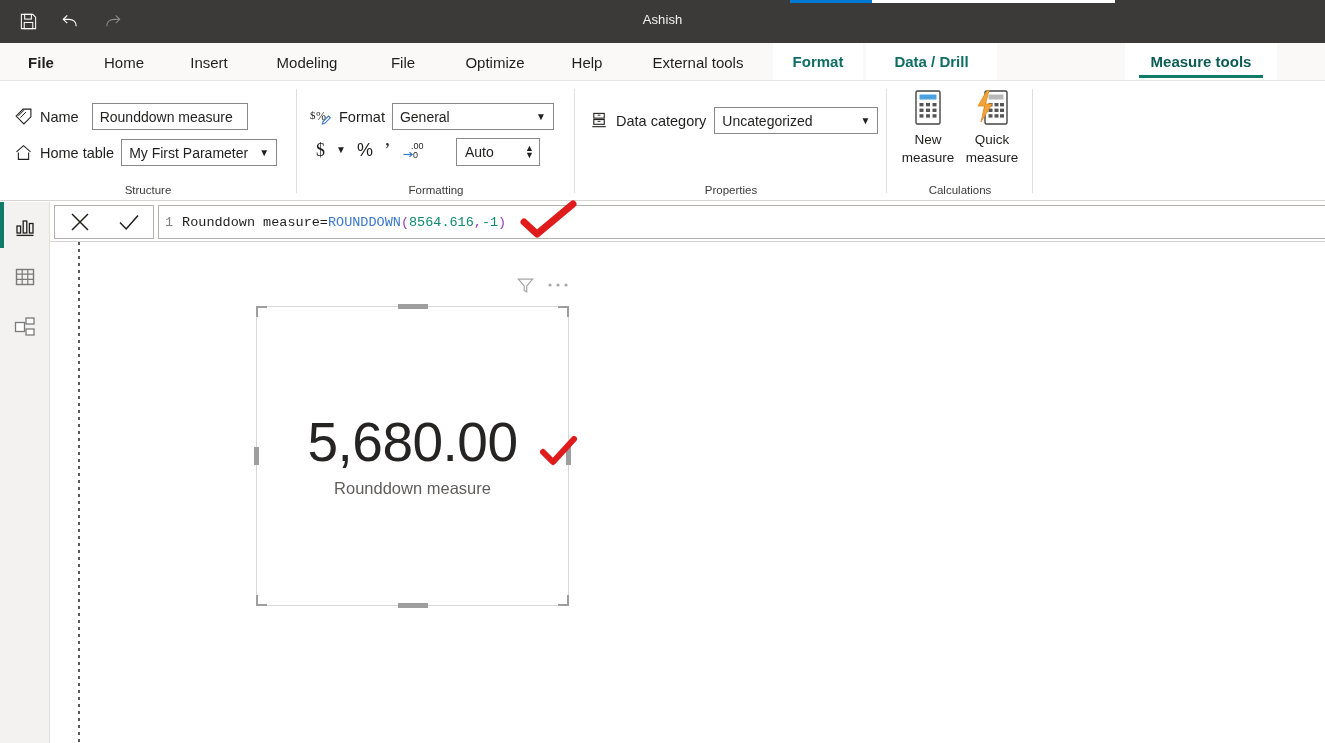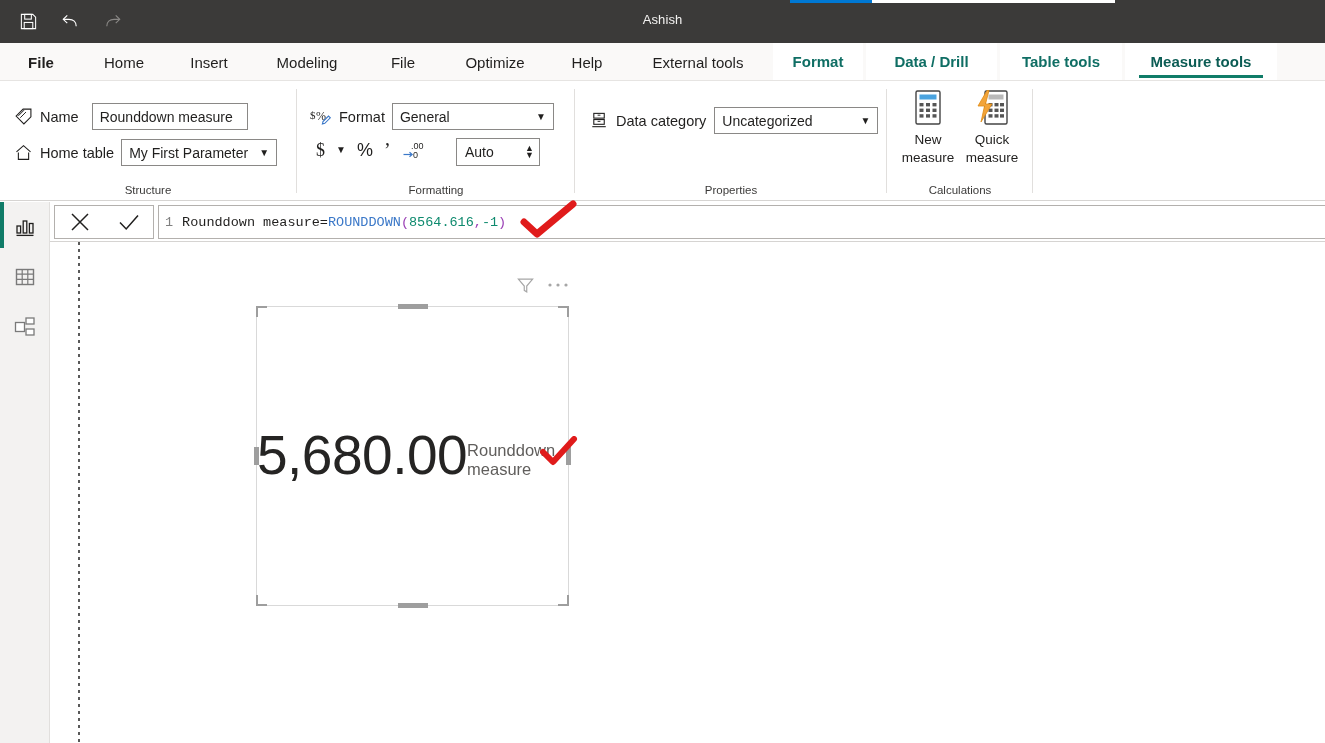--- a/index.html
+++ b/index.html
@@ -176,21 +176,21 @@
 
   .visual-wrap { position: absolute; left: 206px; top: 64px; }
   .vis-header {
     position: absolute; top: -34px; right: 0; width: 70px; height: 26px;
     display: flex; align-items: center; justify-content: flex-end; gap: 12px;
   }
   .vis-ic { cursor: pointer; display: flex; align-items: center; color: #a6a6a6; }
   .card {
     position: relative; width: 313px; height: 300px;
     background: #ffffff; border: 1px solid #d9d9d9;
-    display: flex; align-items: center;
+    display: flex; flex-direction: column; align-items: center;
     justify-content: center;
   }
   .card-value {
     font-size: 55px; color: #252423; font-weight: normal;
     letter-spacing: -0.5px; line-height: 1.05;
   }
   .card-label { font-size: 16.5px; color: #605e5c; margin-top: 8px; }
 
   
   .h { position: absolute; background: #9e9e9e; }
@@ -245,21 +245,20 @@
     <div class="tab" style="left: 14px; width: 54px; font-weight: bold;">File</div>
     <div class="tab" style="left: 88px; width: 72px;">Home</div>
     <div class="tab" style="left: 176px; width: 66px;">Insert</div>
     <div class="tab" style="left: 257px; width: 100px;">Modeling</div>
     <div class="tab" style="left: 372px; width: 62px;">File</div>
     <div class="tab" style="left: 446px; width: 98px;">Optimize</div>
     <div class="tab" style="left: 558px; width: 58px;">Help</div>
     <div class="tab" style="left: 630px; width: 136px;">External tools</div>
     <div class="tab ctx" style="left: 773px; width: 90px;">Format</div>
     <div class="tab ctx" style="left: 866px; width: 131px;">Data / Drill</div>
-    <div class="tab ctx" style="left: 1000px; width: 122px;">Table tools</div>
     <div class="tab ctx active" style="left: 1125px; width: 152px;">Measure tools</div>
   </div>
 
 <div class="ribbon">
 
   <div class="rgroup" style="left:0; width:296px;">
     <div class="field-row" style="left:14px; top:22px;">
       <svg width="19" height="19" viewBox="0 0 20 20">
         <path d="M2.2 9.6l7.4-7.4 8.2 0 0 8.2-7.4 7.4z" fill="none" stroke="#201f1e" stroke-width="1.15"></path>
         <path d="M4.6 9.3l6-6" fill="none" stroke="#201f1e" stroke-width="1"></path>

